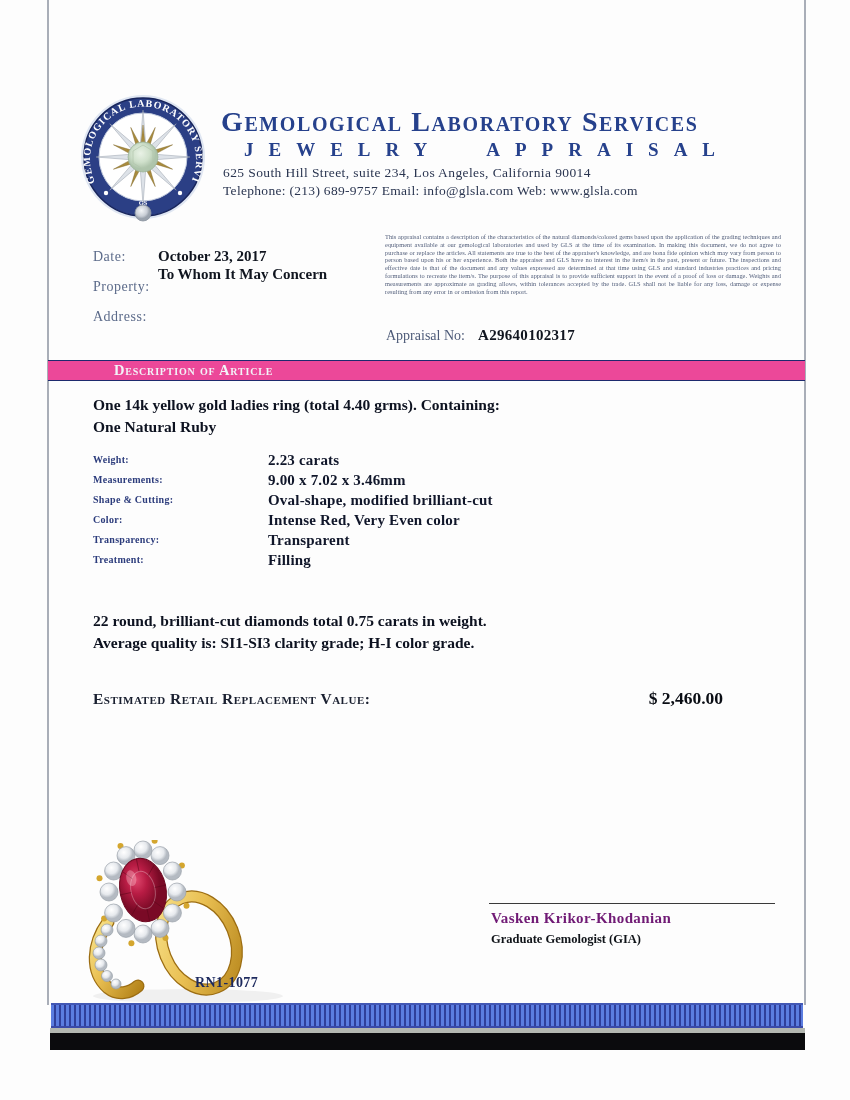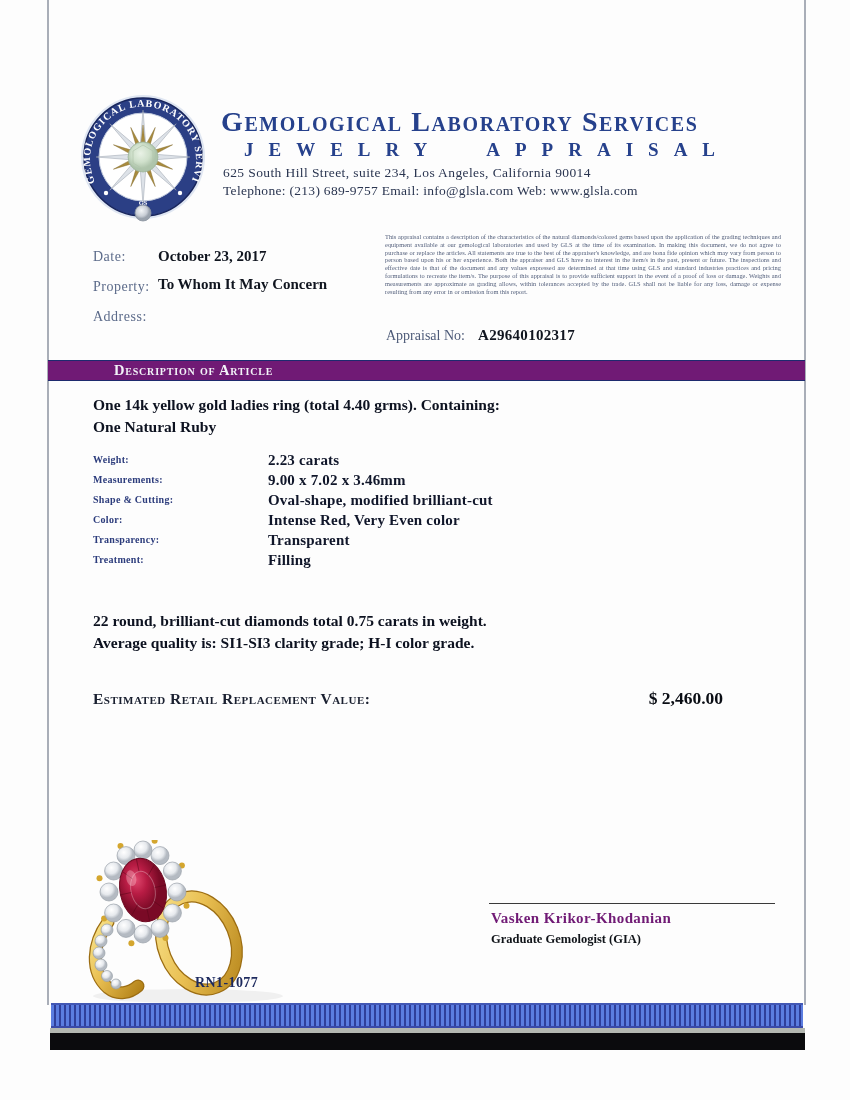--- a/index.html
+++ b/index.html
@@ -32,21 +32,21 @@
   .disclaimer{
     position:absolute;left:385px;top:233px;width:396px;
     font-size:6.4px;line-height:1.22;text-align:justify;color:#55617d;
   }
   .appraisal-label{position:absolute;left:386px;top:328px;font-size:14px;color:#4d5a78;}
   .appraisal-value{position:absolute;left:478px;top:327px;font-size:15px;font-weight:bold;color:#10151f;letter-spacing:.3px;text-align:right;}
 
   
   .section-bar{
     position:absolute;left:48px;top:360px;width:757px;height:19px;
-    background:#701a75;border-top:1px solid #1e2a6e;border-bottom:1px solid #1e2a6e;
+    background:#ec4899;border-top:1px solid #1e2a6e;border-bottom:1px solid #1e2a6e;
   }
   .section-bar span{
     display:block;padding-left:66px;line-height:18px;
     font-variant:small-caps;font-weight:bold;font-size:14.5px;color:#f2f3f8;letter-spacing:.8px;
   }
 
   .intro-1{position:absolute;left:93px;top:396px;font-size:15.5px;font-weight:bold;color:#0d1220;}
   .intro-2{position:absolute;left:93px;top:418px;font-size:15.5px;font-weight:bold;color:#0d1220;}
 
   .attrs{position:absolute;left:93px;top:450px;width:500px;}
@@ -144,21 +144,21 @@
   </svg>
 
   <div class="org-name">Gemological Laboratory Services</div>
   <div class="org-sub">JEWELRY APPRAISAL</div>
   <div class="org-addr">625 South Hill Street, suite 234, Los Angeles, California 90014</div>
   <div class="org-contact">Telephone: (213) 689-9757  Email: info@glsla.com  Web: www.glsla.com</div>
 
   <div class="meta-label" style="top:249px">Date:</div>
   <div class="meta-value" style="top:248px">October 23, 2017</div>
   <div class="meta-label" style="top:279px">Property:</div>
-  <div class="meta-value" style="top:276px">To Whom It May Concern</div>
+  <div class="meta-value" style="top:266px">To Whom It May Concern</div>
   <div class="meta-label" style="top:309px">Address:</div>
   <div class="meta-value" style="top:308px"></div>
 
   <div class="disclaimer">This appraisal contains a description of the characteristics of the natural diamonds/colored gems based upon the application of the grading techniques and equipment available at our gemological laboratories and used by GLS at the time of its examination. In making this document, we do not agree to purchase or replace the articles. All statements are true to the best of the appraiser's knowledge, and are bona fide opinion which may vary from person to person based upon his or her experience. Both the appraiser and GLS have no interest in the item/s in the past, present or future. The inspections and effective date is that of the document and any values expressed are determined at that time using GLS and standard industries practices and pricing formulations to recreate the item/s. The purpose of this appraisal is to provide sufficient support in the event of a proof of loss or damage. Weights and measurements are approximate as grading allows, within tolerances accepted by the trade. GLS shall not be liable for any loss, damage or expense resulting from any error in or omission from this report.</div>
   <div class="appraisal-label">Appraisal No:</div>
   <div class="appraisal-value">A29640102317</div>
 
   <div class="section-bar">
     <span>Description of Article</span>
   </div>

